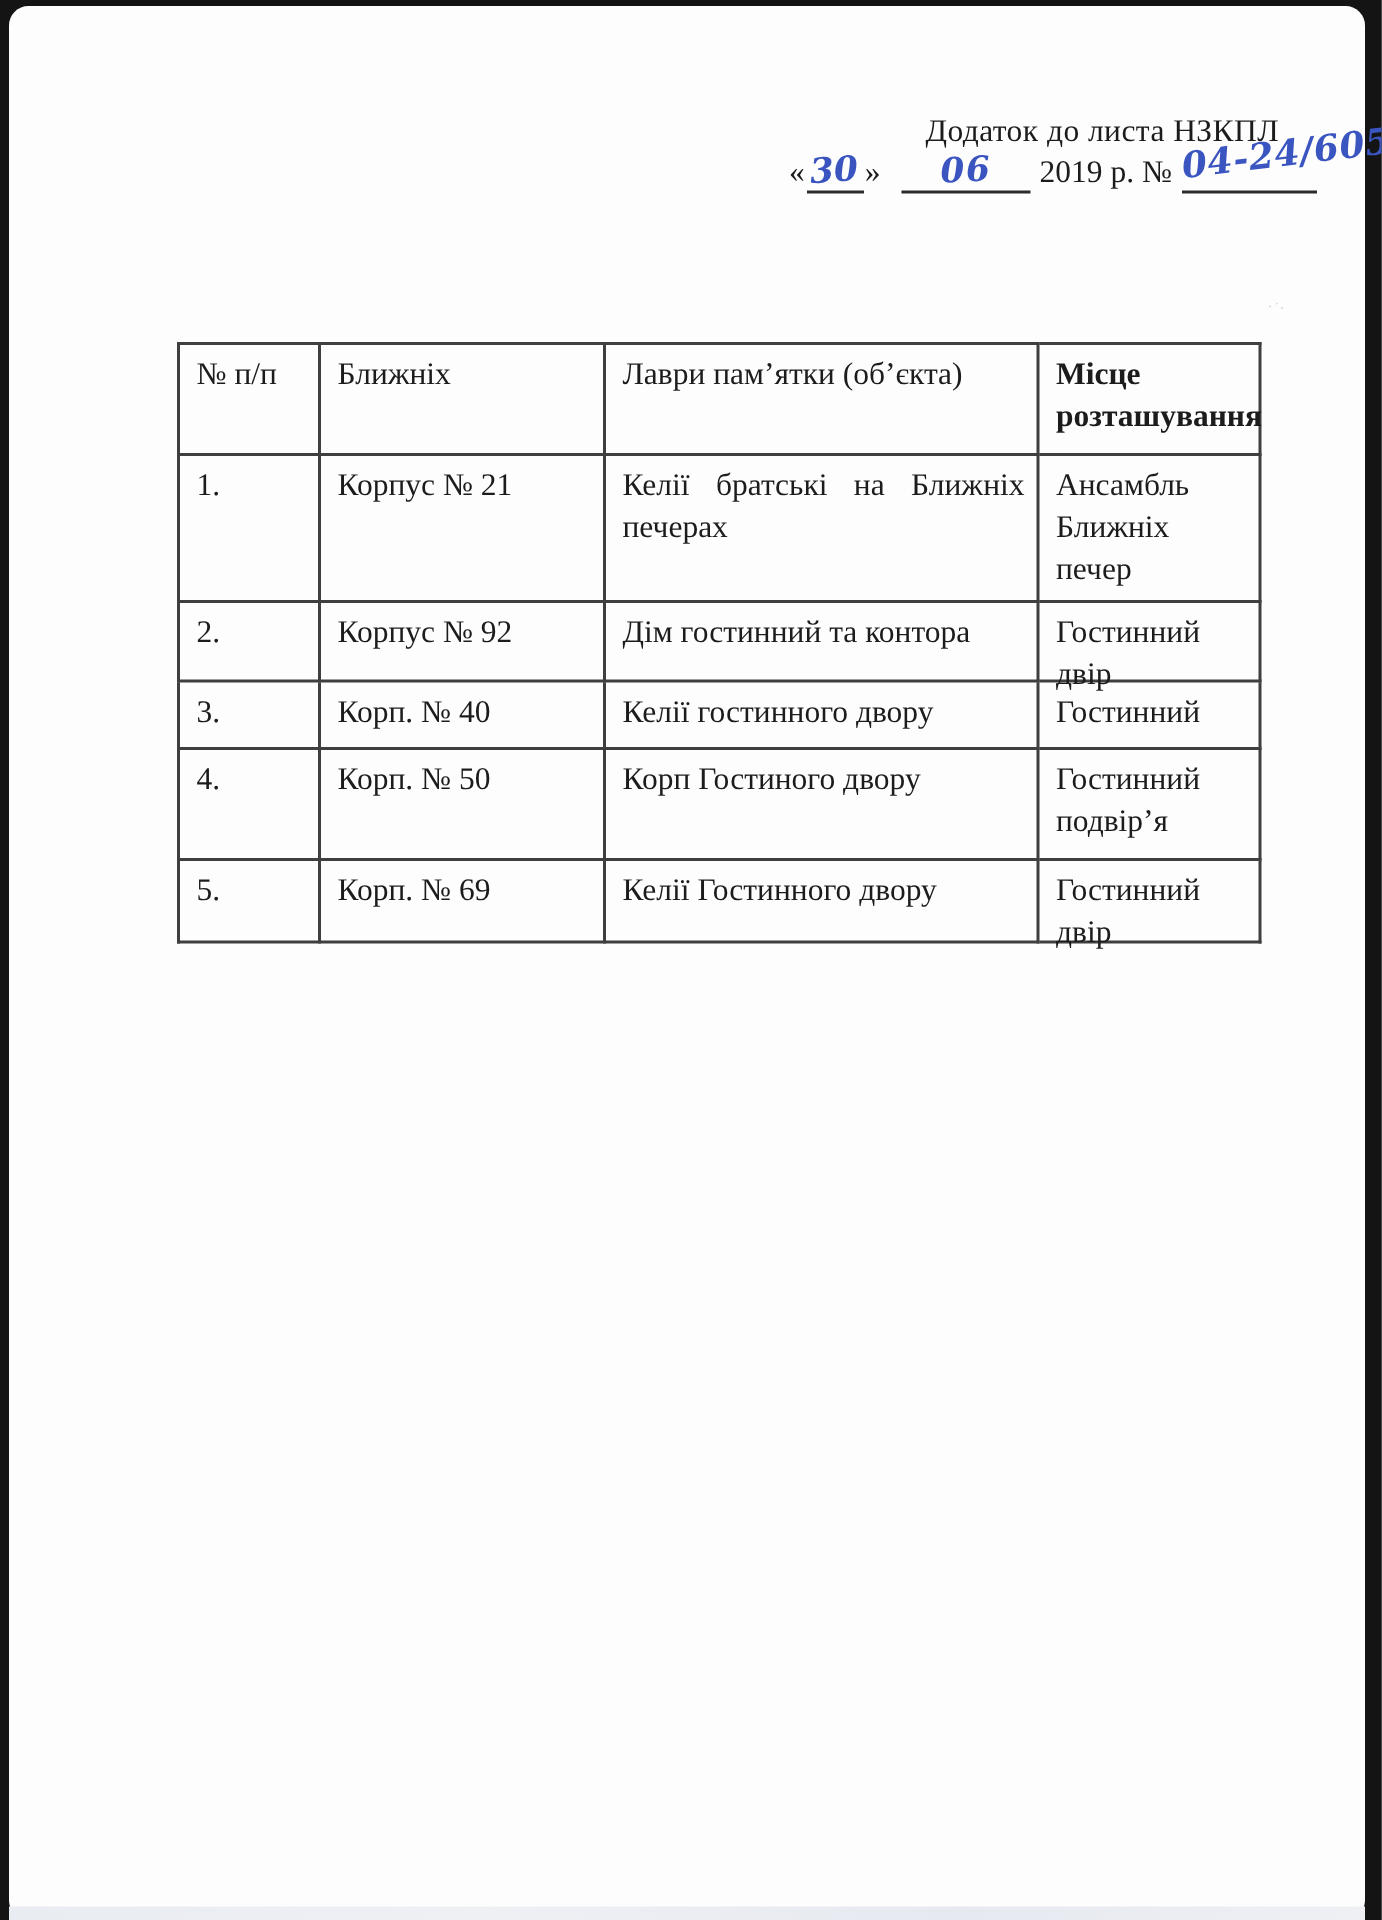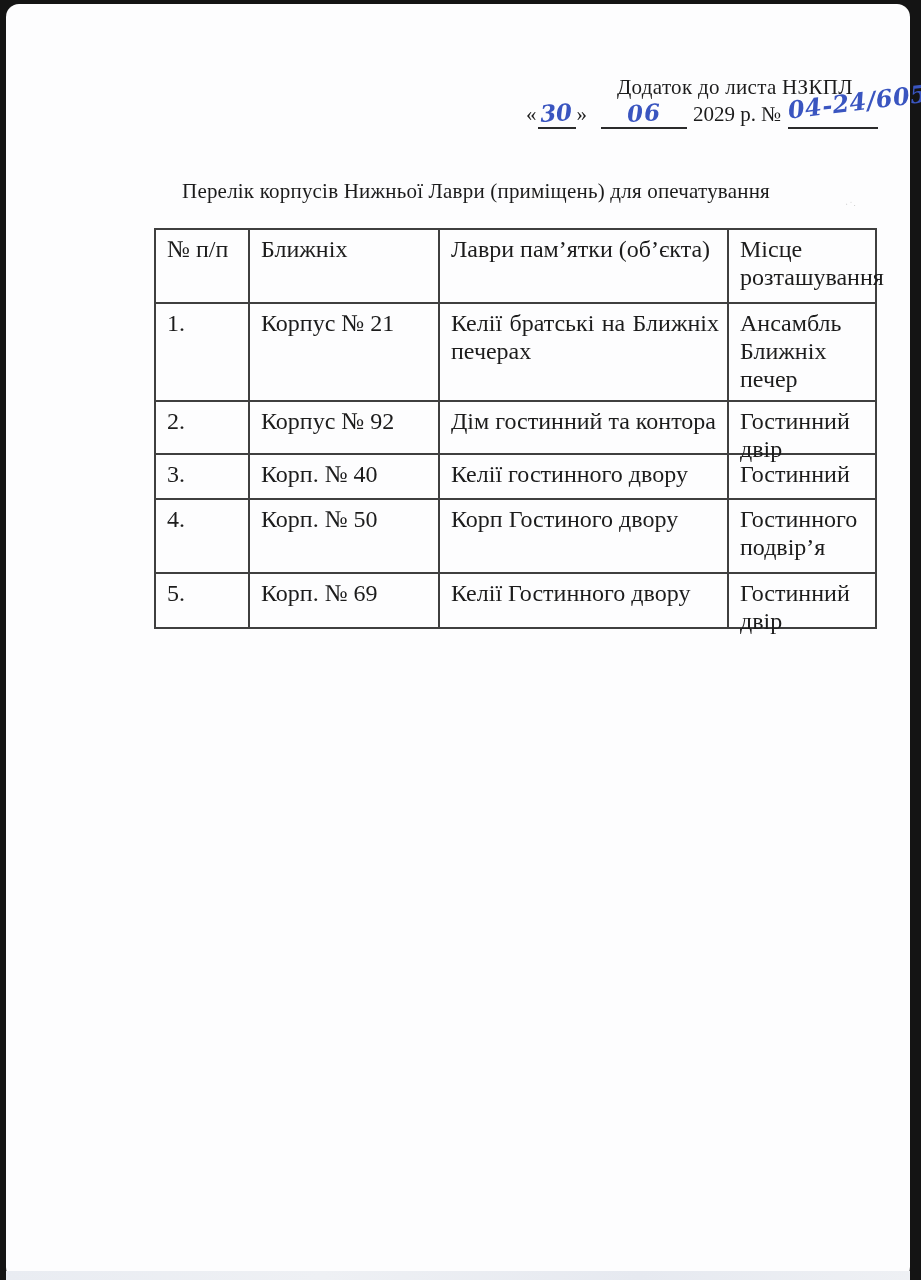--- a/index.html
+++ b/index.html
@@ -50,28 +50,28 @@
   
   .doc-title {
     position:absolute; left:170px; top:175px; width:600px;
     font-size:21px; text-align:center; letter-spacing:0.2px;
   }
 
   
   .tbl {
     position:absolute; left:112px; top:224px;
     border-collapse:collapse; table-layout:fixed; width:713px;
-    font-size:24px; line-height:28px;margin-left:36px;
+    font-size:21px; line-height:28px;
   }
   .tbl td { border:2px solid #3f3f3f; vertical-align:top; padding:0; }
   .cw { box-sizing:border-box; padding:5px 8px 0 11px; overflow:visible; }
   .c-num  { width:92px;  }
   .c-korp { width:188px; }
   .c-name { width:287px; }
-  .c-loc  { width:146px; }
+  .c-loc  { width:146px;font-weight:bold; }
   .cell-name .cw { text-align:justify; }
   .cell-loc  .cw { padding-right:18px; }
   tr.h-head .cw { height:72px; }
   tr.h-r1 .cw { height:96px; }
   tr.h-r2 .cw { height:51px; }
   tr.h-r3 .cw { height:43px; }
   tr.h-r4 .cw { height:72px; }
   tr.h-r5 .cw { height:53px; }
 </style>
 </head>
@@ -80,25 +80,24 @@
 <div class="photo">
   <div class="paper">
 
     <div class="lh-line1">Додаток до листа НЗКПЛ</div>
 
     <div class="lh-line2">
       <span>«</span>
         <span class="blank blank-day"><span class="hw hw-day">30</span></span>
         <span>»</span>
         <span class="blank blank-month"><span class="hw hw-month">06</span></span>
-        <span>2029 р. №</span>
+        <span>2019 р. №</span>
         <span class="blank blank-num"><span class="hw hw-num">04-24/605</span></span>
     </div>
 
-    <div class="doc-title">Перелік корпусів Нижньої Лаври (приміщень) для опечатування</div>
 
     <table class="tbl">
       <tbody>
           <tr class="h-head">
         <td class="c-num">
               <div class="cw">№ п/п</div>
             </td>
         <td class="c-korp">
               <div class="cw">Ближніх</div>
             </td>
@@ -155,21 +154,21 @@
         <td>
               <div class="cw">4.</div>
             </td>
         <td>
               <div class="cw">Корп. № 50</div>
             </td>
         <td class="cell-name">
               <div class="cw">Корп Гостиного двору</div>
             </td>
         <td class="cell-loc">
-              <div class="cw">Гостинного подвір’я</div>
+              <div class="cw">Гостинний подвір’я</div>
             </td>
       </tr>
       <tr class="h-r5">
         <td>
               <div class="cw">5.</div>
             </td>
         <td>
               <div class="cw">Корп. № 69</div>
             </td>
         <td class="cell-name">

